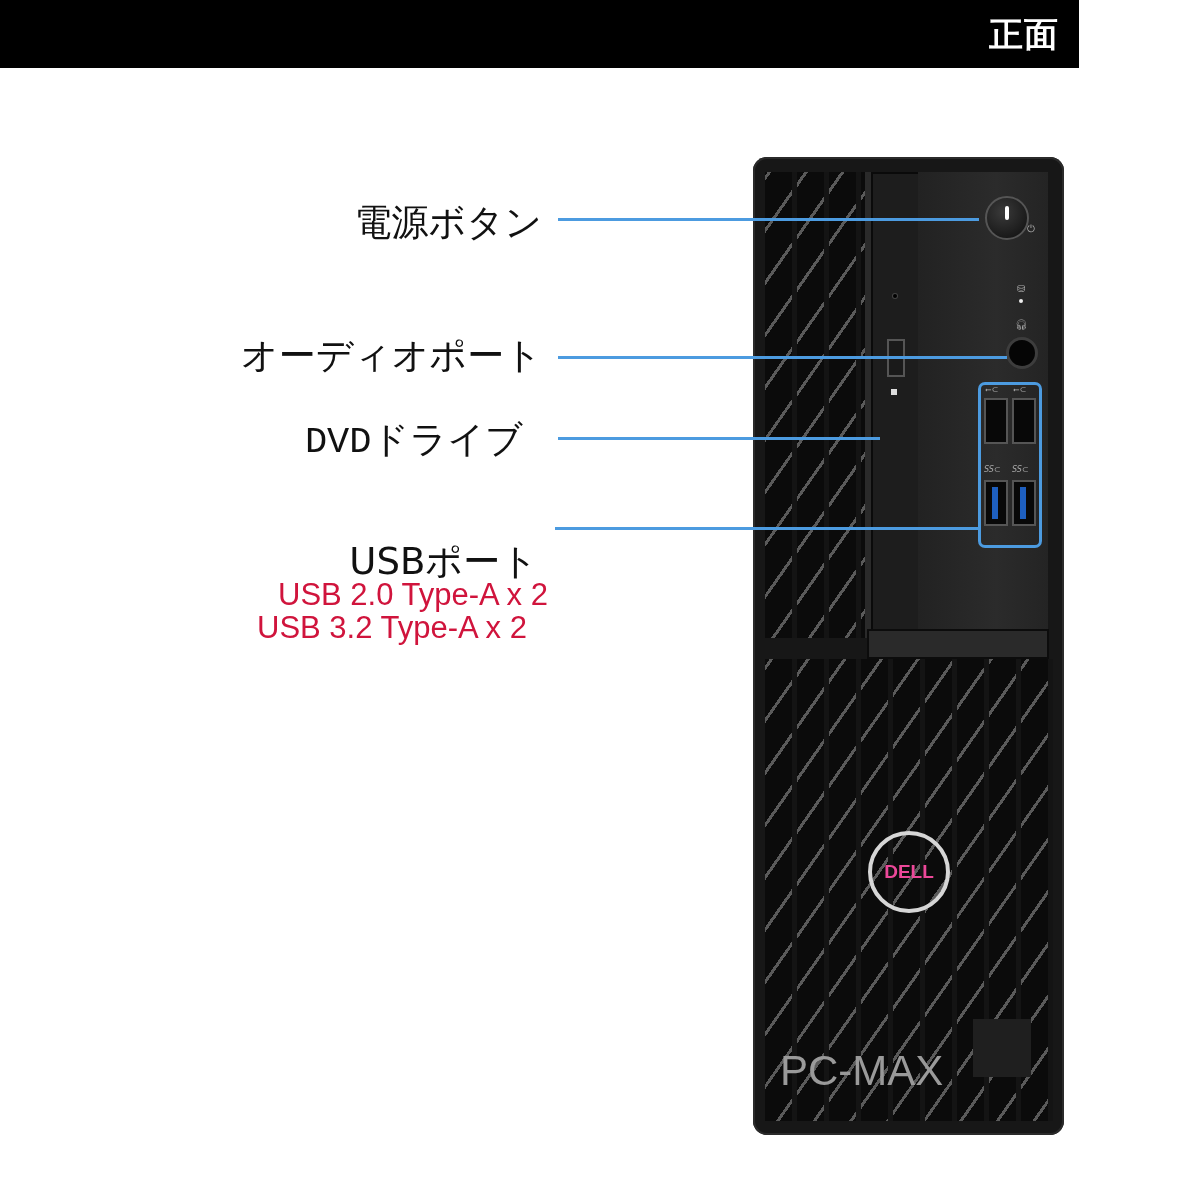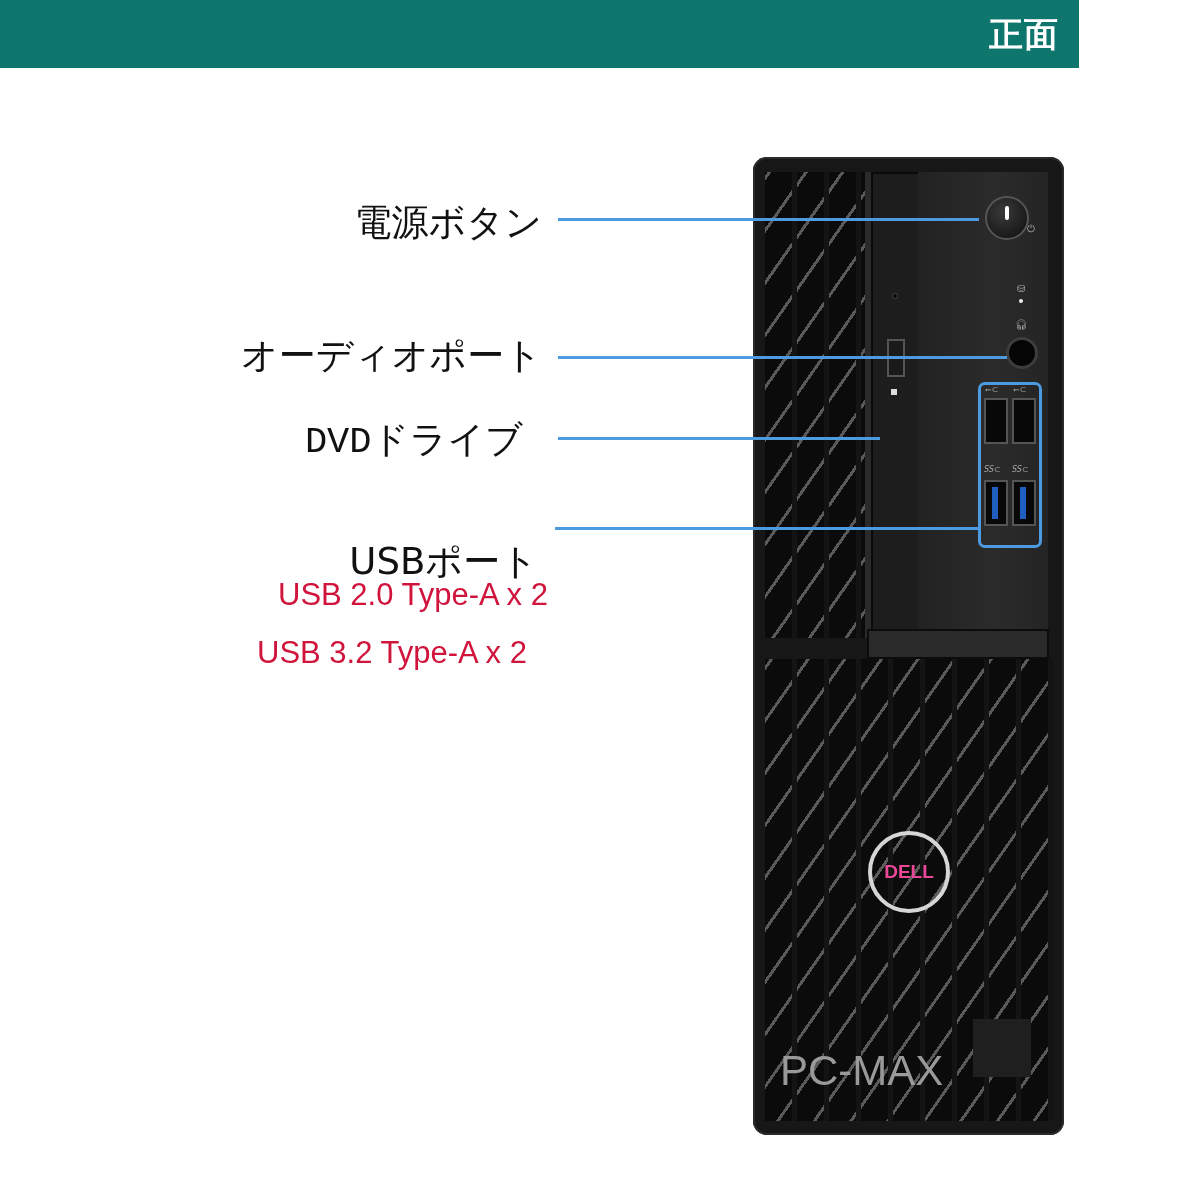--- a/index.html
+++ b/index.html
@@ -1,17 +1,17 @@
 <!DOCTYPE html>
 <html><head>
 <meta charset="utf-8">
 <style>
   html,body{margin:0;padding:0;background:#fff;}
   body{width:1200px;height:1200px;position:relative;overflow:hidden;font-family:"DejaVu Sans","Liberation Sans",sans-serif;}
-  .header-bar{position:absolute;left:0;top:0;width:1079px;height:68px;background:#0f766e;}
+  .header-bar{position:absolute;left:0;top:0;width:1079px;height:68px;background:#000000;}
   .header-title{position:absolute;right:20px;top:12px;color:#fff;font-size:34px;font-weight:bold;letter-spacing:1px;}
   .label{position:absolute;color:#111;font-size:37px;white-space:nowrap;}
   .spec{position:absolute;color:#d0143c;font-family:"Liberation Sans",sans-serif;font-size:31px;white-space:nowrap;}
   .leader{position:absolute;height:3px;background:#4c9be0;}
   .pc{position:absolute;left:753px;top:157px;width:311px;height:978px;background:#171717;border-radius:14px;box-shadow:inset 0 0 0 2px #2a2a2a;overflow:hidden;}
   .grill{position:absolute;background:#0b0b0b;
     background-image:repeating-linear-gradient(-55deg,#0b0b0b 0 14px,#5a5a5a 14px 17px,#0b0b0b 17px 30px);}
   .grill-cols{position:absolute;inset:0;background-image:repeating-linear-gradient(90deg,transparent 0 27px,#141414 27px 32px);}
   .drive{position:absolute;left:118px;top:15px;width:45px;height:462px;background:#1d1d1d;border:2px solid #0a0a0a;}
   .drive-strip{position:absolute;left:112px;top:15px;width:6px;height:466px;background:#2a2a2a;}
@@ -34,21 +34,21 @@
 <div class="header-bar">
   <div class="header-title">正面</div>
 </div>
 
 <div class="label" style="right:658px;top:198px;">電源ボタン</div>
 <div class="label" style="right:658px;top:331px;">オーディオポート</div>
 <div class="label" style="right:677px;top:415px;font-family:Liberation Mono, monospace;">DVDドライブ</div>
 <div class="label" style="right:662px;top:505px;margin-top:32px;">USBポート</div>
 
 <div class="spec" style="left:257px;top:577px;margin-left:21px;">USB 2.0 Type-A  x 2</div>
-<div class="spec" style="left:257px;top:635px;">USB 3.2 Type-A  x 2</div>
+<div class="spec" style="left:257px;top:610px;">USB 3.2 Type-A  x 2</div>
 
 <div class="pc">
   <div class="grill" style="left:12px;top:15px;width:100px;height:466px;">
       <div class="grill-cols"></div>
     </div>
   <div class="drive-strip"></div>
   <div class="drive">
     <div style="position:absolute;left:20px;top:120px;width:4px;height:4px;border-radius:50%;background:#000;box-shadow:0 0 0 1px #444;"></div>
     <div style="position:absolute;left:14px;top:165px;width:14px;height:34px;border:2px solid #555;background:#1a1a1a;"></div>
     <div style="position:absolute;left:18px;top:215px;width:6px;height:6px;background:#ddd;"></div>

